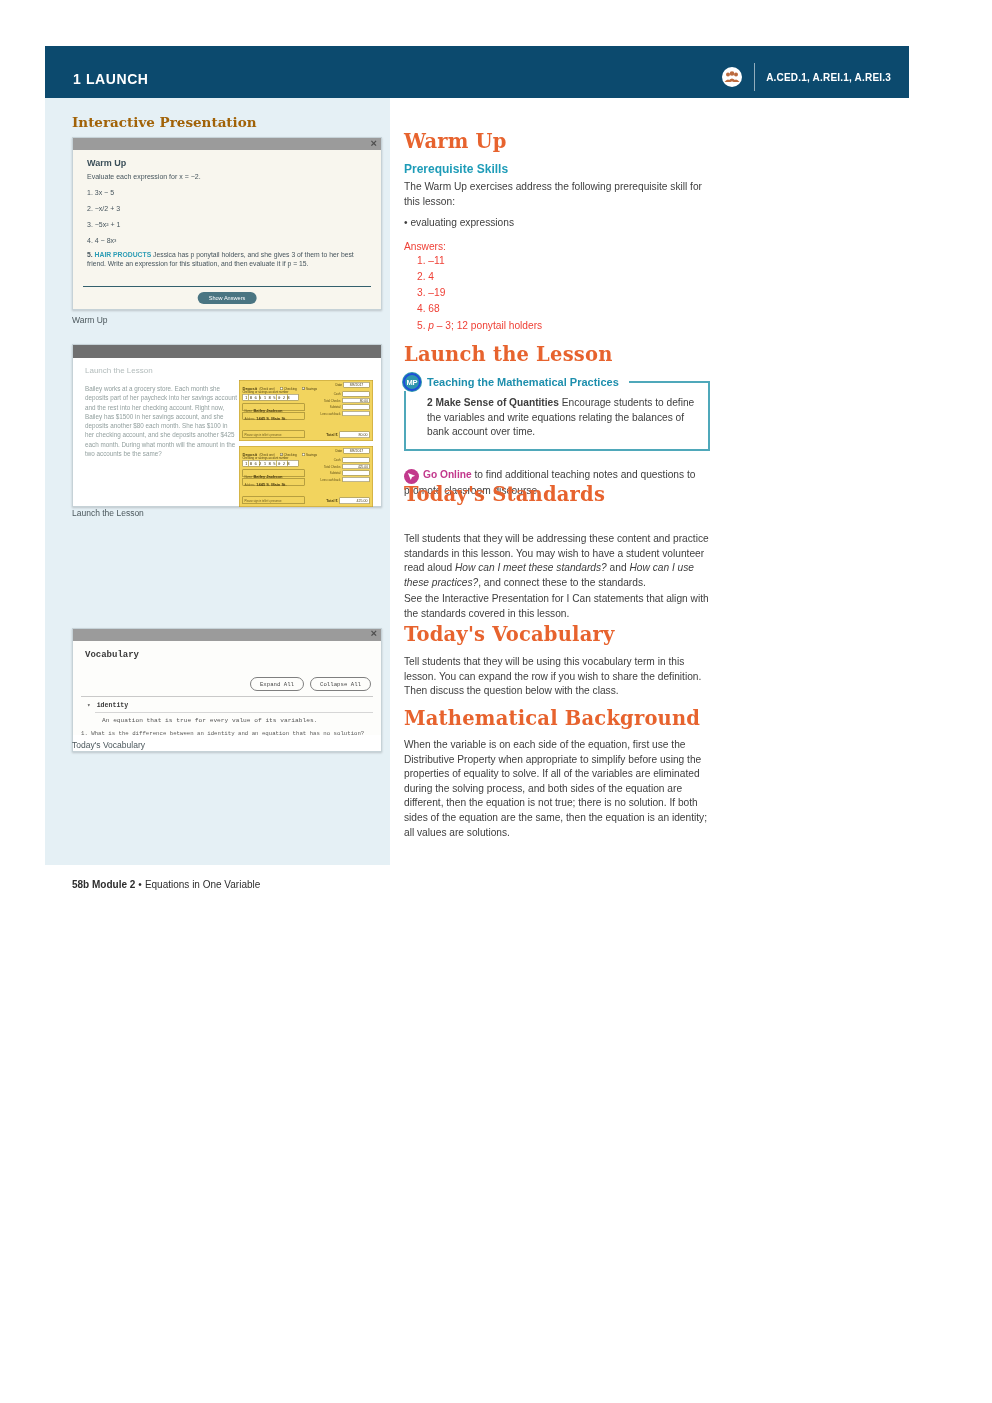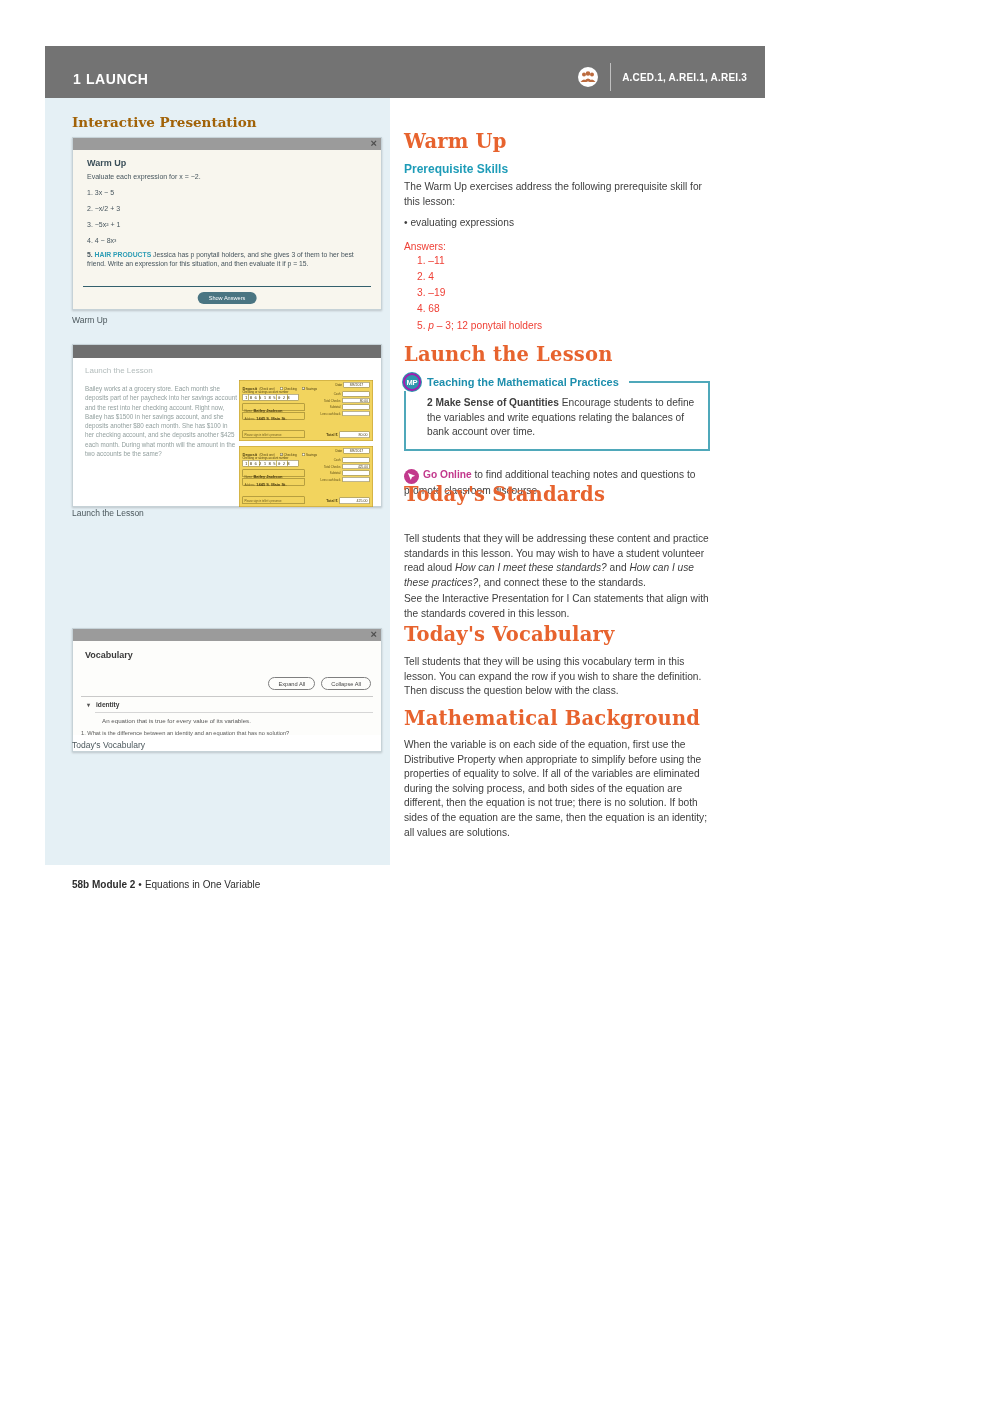--- a/index.html
+++ b/index.html
@@ -1,21 +1,21 @@
 <!DOCTYPE html>
 <html><head>
 <meta charset="utf-8">
 <style>
   * { box-sizing: border-box; }
   html,body { margin:0; padding:0; background:#fff; }
   .page { position:relative; width:992px; height:1403px; background:#fff;
           font-family:"Liberation Sans", sans-serif; overflow:hidden; color:#3e3e3e; }
 
   
-  .topbar { position:absolute; left:45px; top:46px; width:720px; height:52px; background:#737373; }
+  .topbar { position:absolute; left:45px; top:46px; width:864px; height:52px; background:#0c4a6e; }
   .topbar-label { position:absolute; left:28px; bottom:11px; color:#fff; font-size:14px; font-weight:bold; letter-spacing:.6px; }
   .topbar-right { position:absolute; right:18px; bottom:7px; display:flex; align-items:center; gap:11px; }
   .people-icon { width:22px; height:22px; display:flex; align-items:center; justify-content:center; }
   .topbar-divider { width:1px; height:28px; background:rgba(255,255,255,.55); }
   .standards-text { color:#fff; font-size:10px; font-weight:bold; letter-spacing:.2px; }
 
   
   .left-panel { position:absolute; left:45px; top:98px; width:345px; height:767px; background:#E5F0F5; }
   .ip-title { position:absolute; left:27px; top:16px; font-family:"DejaVu Serif", serif; font-weight:bold;
               font-size:13.5px; color:#a16207; }
@@ -66,21 +66,21 @@
   .sname { top:46px; } .saddr { top:63px; }
   .ssign { position:absolute; left:6px; top:100px; width:124px; height:15px; border:1px solid #7c6a20; font-size:5.4px; padding:4px 3px 0; color:#6b5a1d; }
   .srow { position:absolute; right:6px; display:flex; align-items:center; gap:4px; }
   .srow .lab { font-size:5.8px; width:46px; text-align:right; color:#5d4e18; }
   .srow .box { width:54px; height:10px; background:#fff; border:1px solid #7c6a20; font-size:6.6px; text-align:right; padding:0 2px; }
   .stotal { position:absolute; right:6px; bottom:5px; display:flex; align-items:center; gap:4px; }
   .stotal .lab { font-size:7.2px; font-weight:bold; }
   .stotal .box { width:60px; height:13px; background:#fff; border:1px solid #7c6a20; font-size:7.2px; text-align:right; padding:1px 3px; }
 
   
-  .card3 { top:530px; height:124px; }
+  .card3 { top:530px; height:124px;font-family:Liberation Mono, monospace; }
   .c3-body { position:relative; height:94px; background:#fdfdfb; }
   .c3-title { position:absolute; left:12px; top:9px; font-size:9px; font-weight:bold; color:#3a3a3a; }
   .c3-buttons { position:absolute; right:10px; top:36px; display:flex; gap:6px; }
   .pill-btn { border:1px solid #7f7f7f; border-radius:8px; font-size:5.7px; padding:2.5px 9px; color:#474747; background:#fdfdfb; white-space:nowrap; }
   .c3-div1 { position:absolute; left:8px; right:8px; top:55px; border-top:1px solid #c9c9c9; }
   .c3-term-row { position:absolute; left:14px; top:60px; font-size:6.6px; font-weight:bold; color:#3a3a3a; }
   .chevron-down-icon { font-size:6px; color:#555; margin-right:6px; }
   .c3-div2 { position:absolute; left:22px; right:8px; top:71px; border-top:1px solid #d6d6d6; }
   .c3-def { position:absolute; left:29px; top:76px; font-size:6.2px; color:#565656; }
   .c3-q { position:absolute; left:8px; top:89px; font-size:5.7px; color:#5b5b5b; }
@@ -100,21 +100,21 @@
 
   .sec-warmup { top:0; }
   .sec-launch { top:213px; }
   .sec-standards { top:353px; }
   .sec-vocab { top:493px; }
   .sec-background { top:577px; }
 
   .mp-box { margin-top:15px; border:2px solid #4FA8BA; padding:13px 11px 9px 21px; position:relative; }
   .mp-titlerow { position:absolute; top:-10px; left:-3px; background:#fff; display:flex; align-items:center; gap:6px; padding-right:10px; }
   .mp-badge { width:18px; height:18px; border-radius:50%; background:#2D96AD; color:#fff; font-size:7.5px; font-weight:bold;
-              display:flex; align-items:center; justify-content:center; border:2px solid #a21caf; box-shadow:0 0 0 1px #2D96AD; }
+              display:flex; align-items:center; justify-content:center; border:2px solid #1d4ed8; box-shadow:0 0 0 1px #2D96AD; }
   .mp-label { color:#1E8FAD; font-weight:bold; font-size:11px; }
   .go-line { margin-top:17px; font-size:10.2px; line-height:14.6px; }
   .go-icon { display:inline-flex; width:15px; height:15px; border-radius:50%; background:#C2388C;
              align-items:center; justify-content:center; vertical-align:-3.5px; margin-right:4px; }
   .go-label { color:#C2388C; font-weight:bold; }
 
   
   .footer { position:absolute; left:72px; top:879px; font-size:10px; color:#2e2e2e; }
   .footer .sep { margin:0 3px; color:#2e2e2e; }
 </style>

